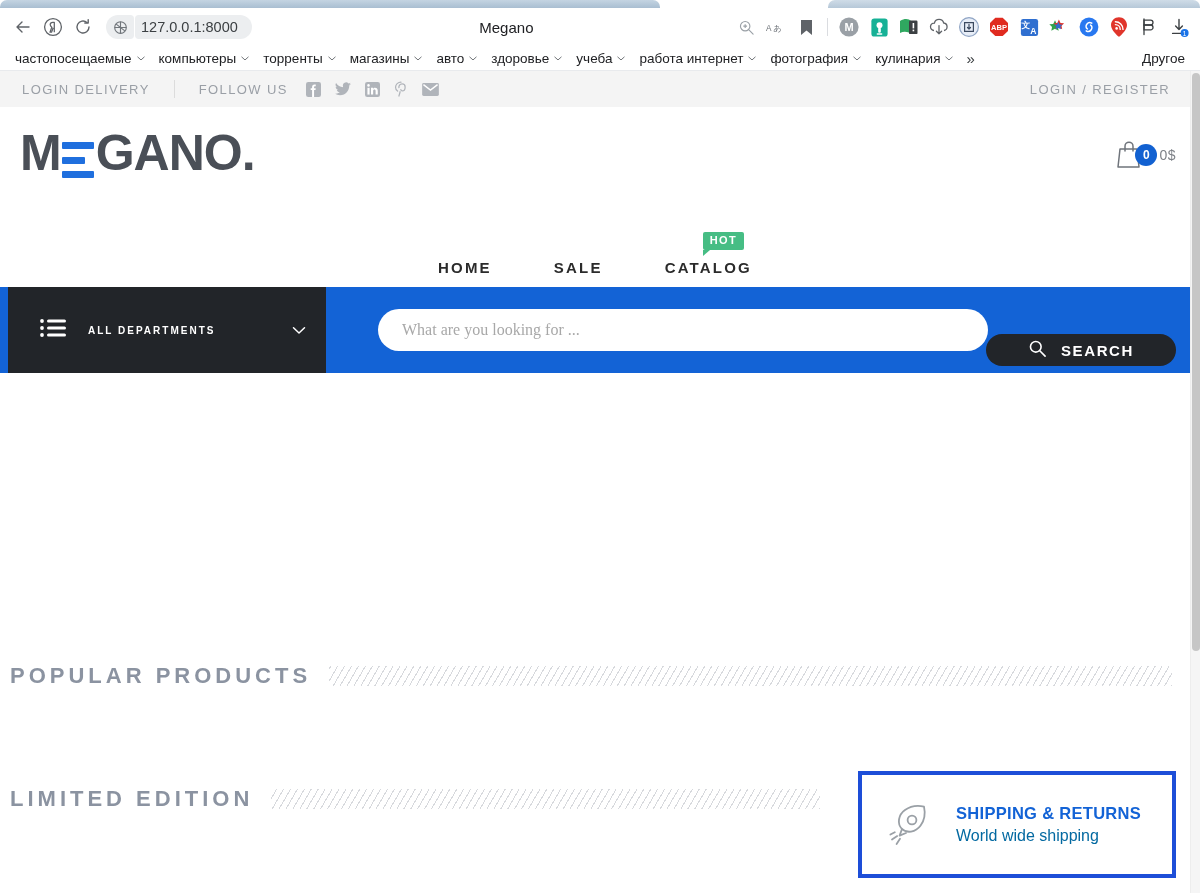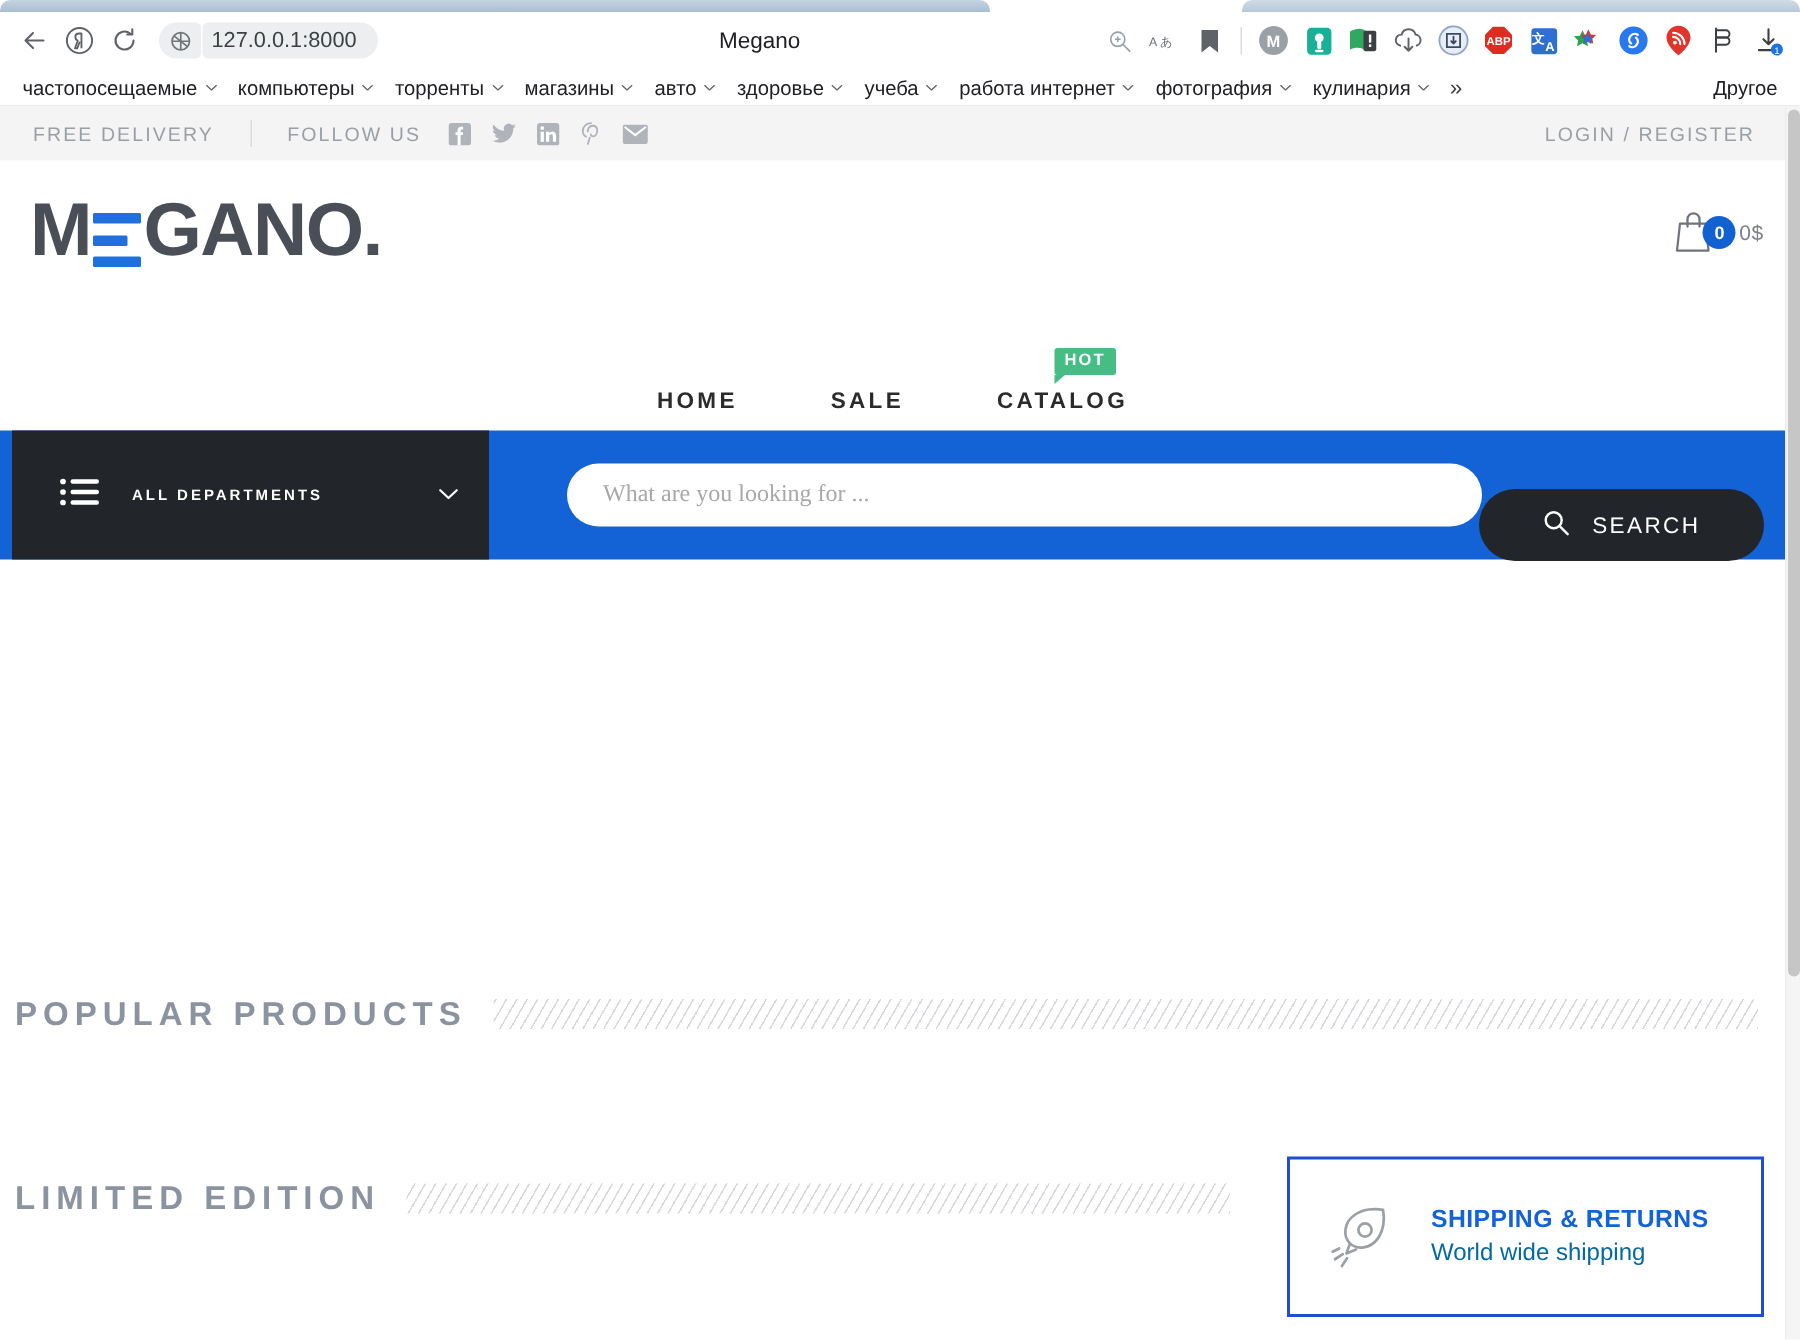--- a/index.html
+++ b/index.html
@@ -296,30 +296,30 @@
     outline: none;
     background: #ffffff;
     padding: 0 24px;
     font-size: 16px;
     color: #9b9b9b;
     font-family: Liberation Serif, serif;
   }
   #search-input::placeholder { color: #a8a8a8; opacity: 1; }
   #search-button {
     margin-left: 0px;
-    height: 48px;
+    height: 32px;
     min-width: 190px;
     background: #222529;
     border: none;
     border-radius: 24px;
     color: #ffffff;
     display: flex; align-items: center; justify-content: center;
     gap: 14px;
     font-size: 15px;
-    font-weight: normal;
+    font-weight: bold;
     letter-spacing: 1.6px;
     font-family: "Liberation Sans", sans-serif;
     position: relative;
     left: -2px;
     margin-top: 40px;
   }
 
   
   #content { position: relative; padding: 0 10px 0 0; }
   .section-heading {
@@ -348,21 +348,21 @@
   #popular-heading { position: absolute; top: 262px; left: 0; right: 18px; }
   #limited-heading { position: absolute; top: 385px; left: 0; width: 820px; }
 
   
   #side-cards {
     position: absolute;
     top: 398px; right: 14px;
     width: 318px;
   }
   .info-card {
-    border: 2px solid #1d4ed8;
+    border: 4px solid #1d4ed8;
     background: #ffffff;
     height: 107px;
     display: flex;
     align-items: center;
     padding: 0 20px;
     gap: 22px;
     margin-bottom: 16px;
   }
   .info-card .ic-icon { flex: 0 0 auto; color: #9aa0a6; display:flex; }
   .info-card .ic-title {
@@ -605,21 +605,21 @@
           <path d="M1 1.2L5 4.8 9 1.2" stroke-linecap="round" stroke-linejoin="round"></path>
         </svg>
     </div>
   </div>
 </div>
 
 <div id="viewport">
   <div id="page">
 
     <div id="utility-bar">
-      <span class="u-item">FREE DELIVERY</span>
+      <span class="u-item">LOGIN DELIVERY</span>
       <span class="u-divider"></span>
       <span class="u-item">FOLLOW US</span>
       <span id="social">
         <span>
           <svg width="15" height="15" viewBox="0 0 16 16" fill="#b0b4ba">
               <rect x="0" y="0" width="16" height="16" rx="2.4"></rect>
               <path d="M10.4 4.6H9.3c-.5 0-.7.25-.7.72V6.6h1.8l-.25 2H8.6V16H6.5V8.6H5V6.6h1.5V5.2C6.5 3.6 7.4 2.6 9 2.6h1.4z" fill="#fff"></path>
             </svg>
         </span>
         <span>

